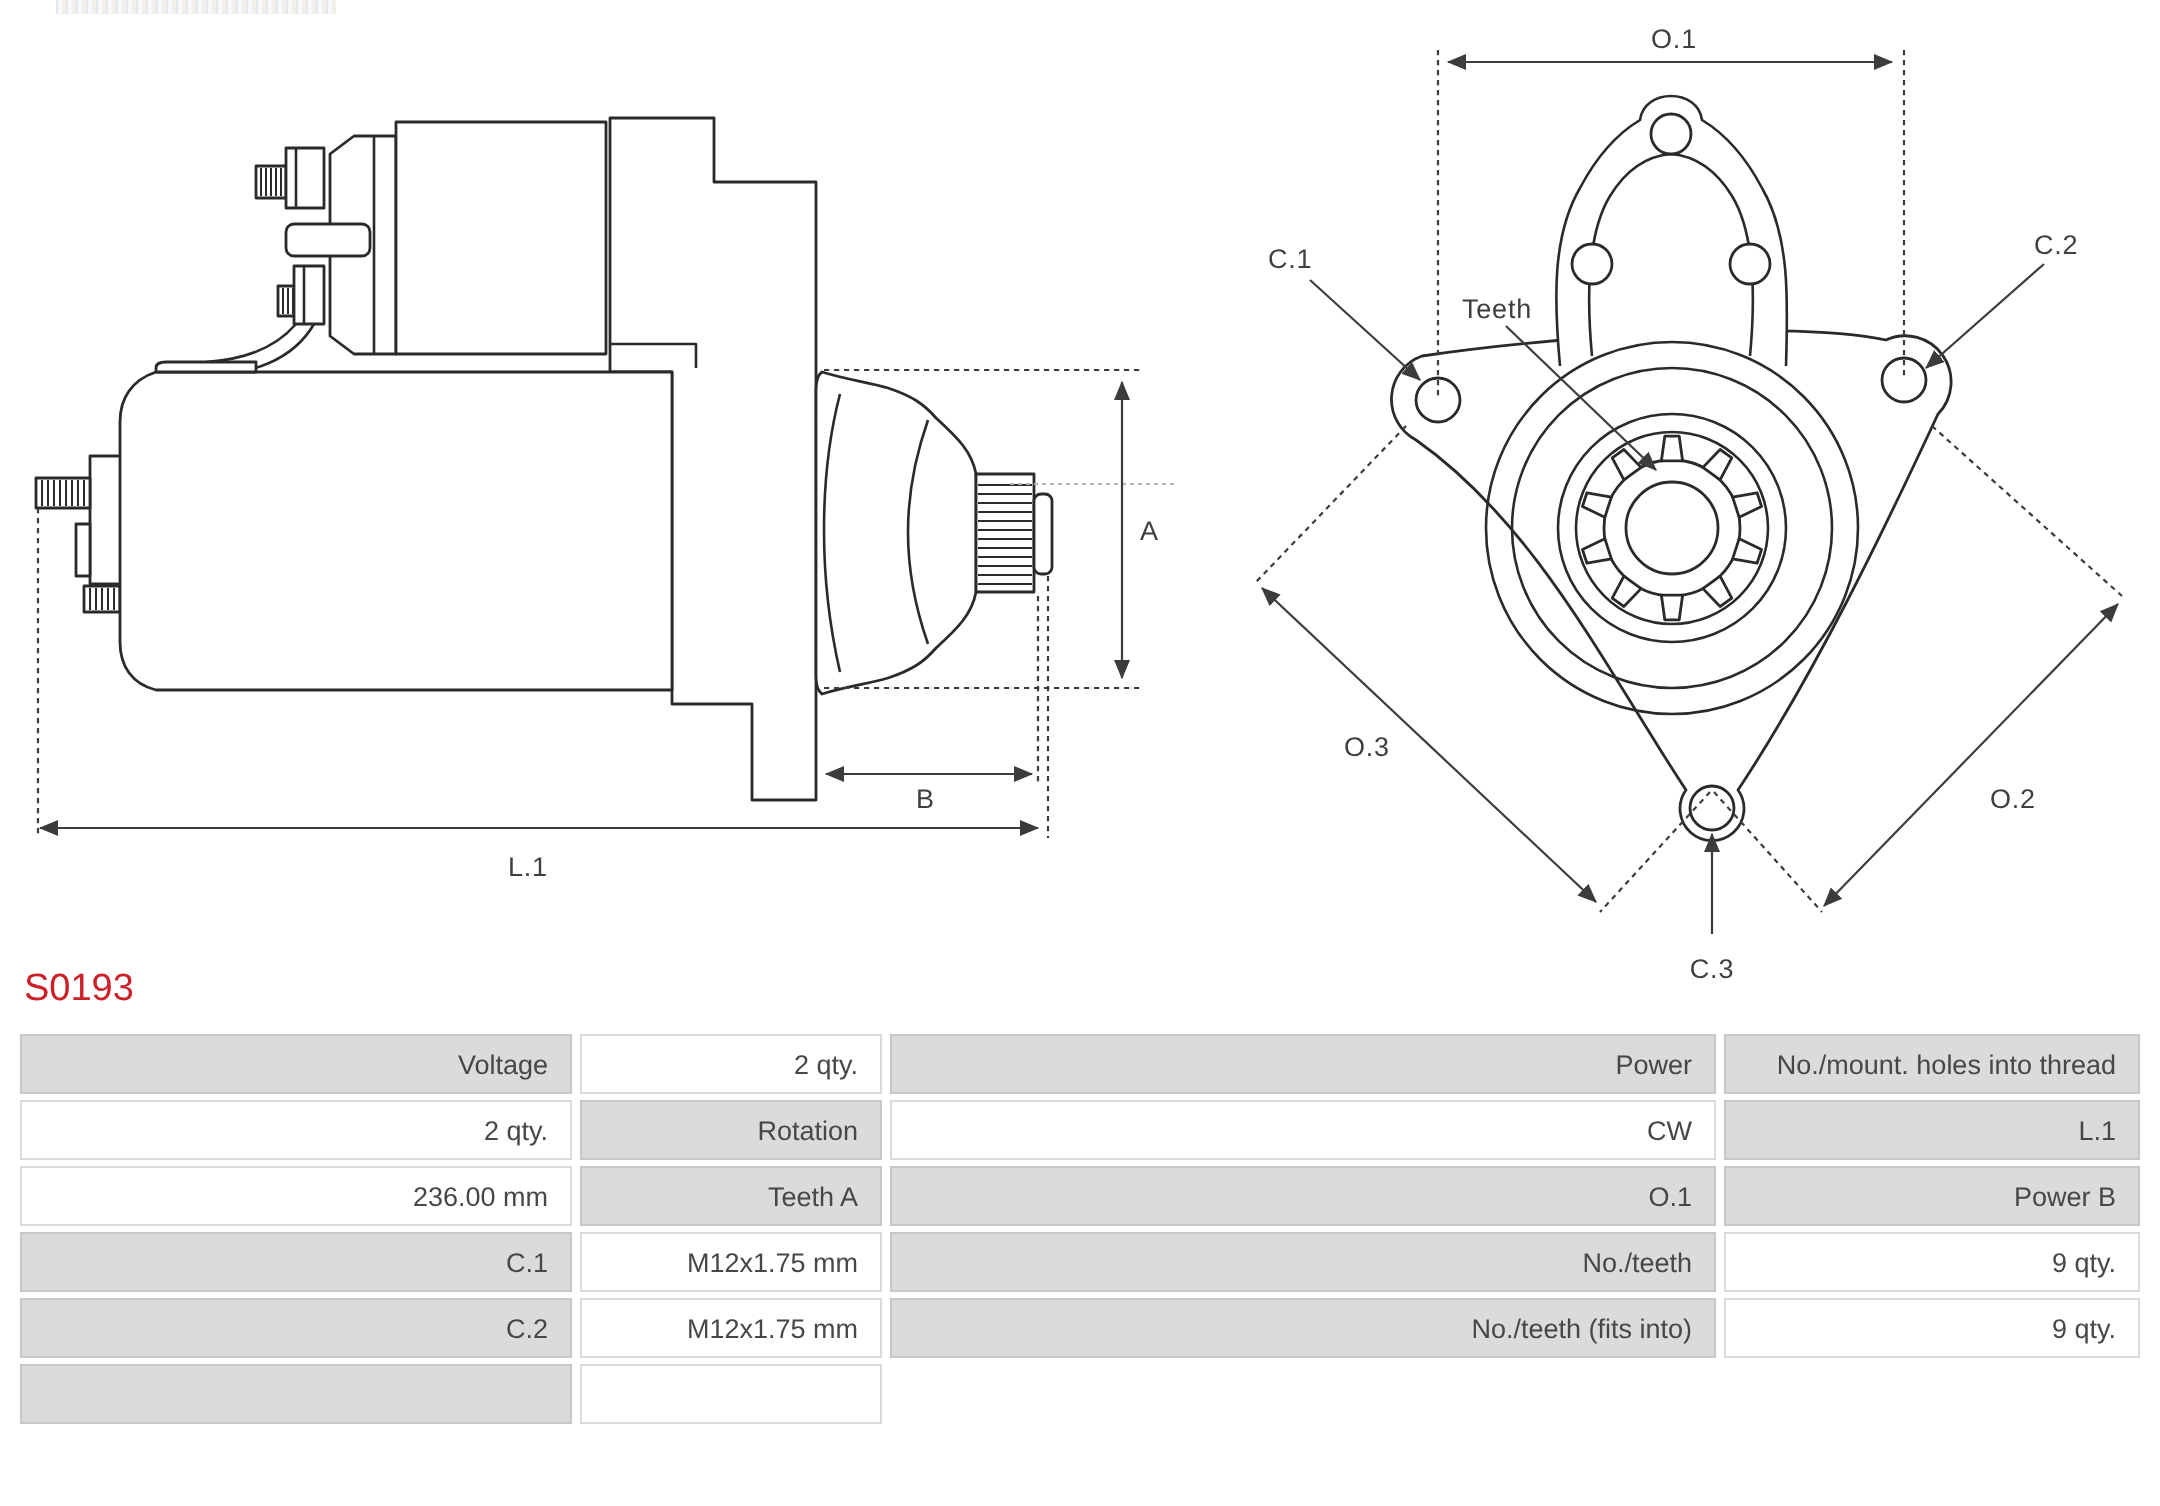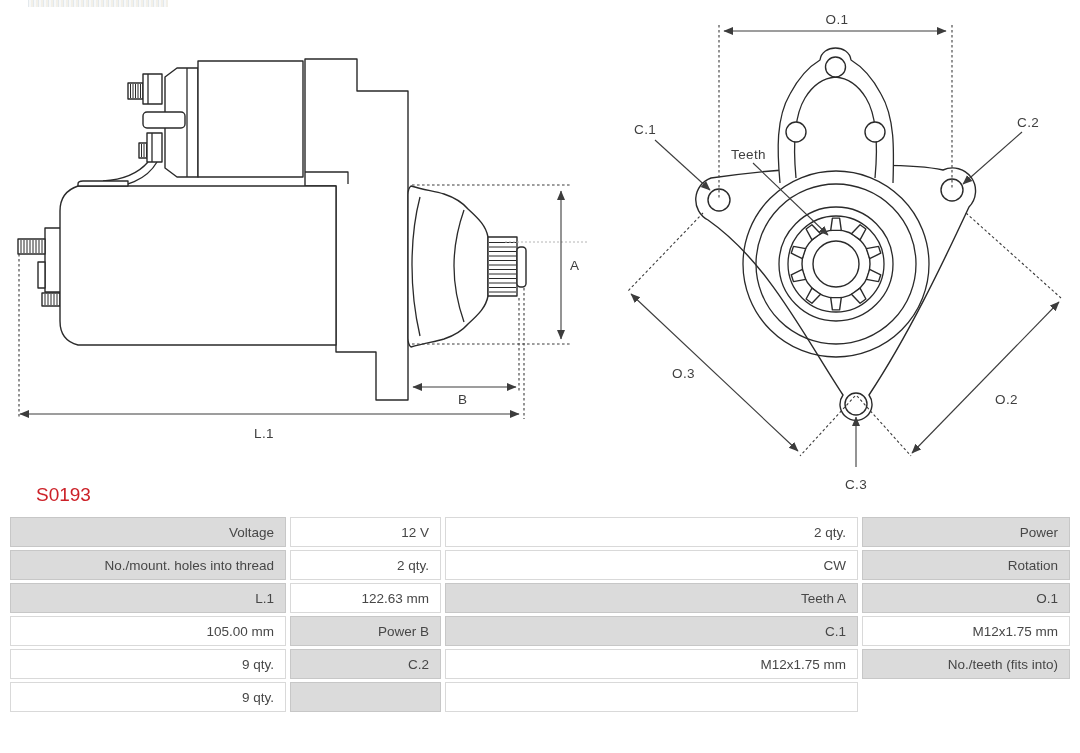--- a/index.html
+++ b/index.html
@@ -24,21 +24,21 @@
   .thin { fill:none; stroke:#2a2a2a; stroke-width:1.3; stroke-linejoin:round; }
   .hatch { fill:none; stroke:#2a2a2a; stroke-width:1; }
   .dim { fill:none; stroke:#3c3c3c; stroke-width:1.1; }
   .dot { fill:none; stroke:#3c3c3c; stroke-width:1.1; stroke-dasharray:2.6 2.4; }
   .cline { fill:none; stroke:#b4b4b4; stroke-width:1; stroke-dasharray:2 2; }
   .dlabel { font-size:13.5px; fill:#3f3f3f; letter-spacing:.4px; }
 
   
   .part-number {
     position:absolute; left:12px; top:485px;
-    font-size:19px; line-height:20px; color:#cc2128;margin-left:24px;
+    font-size:19px; line-height:20px; color:#cc2128;
   }
 
   
   .spec-grid {
     position:absolute; left:10px; top:517px;
     display:grid;
     grid-template-columns:276px 151px 413px 208px;
     grid-auto-rows:30px;
     column-gap:4px; row-gap:3px;
     width:1060px;
@@ -192,40 +192,39 @@
     <text class="dlabel" x="672" y="378">O.3</text>
     <text class="dlabel" x="995" y="404">O.2</text>
     <text class="dlabel" x="856" y="489" text-anchor="middle">C.3</text>
   </g>
 </svg>
 
 <div class="part-number">S0193</div>
 
 <div class="spec-grid">
   <div class="cell lab">Voltage</div>
-  <div class="cell val">12 V</div>
   <div class="cell val">2 qty.</div>
 
   <div class="cell lab">Power</div>
   <div class="cell lab">No./mount. holes into thread</div>
   <div class="cell val">2 qty.</div>
 
+  <div class="cell lab">Rotation</div>
   <div class="cell val">CW</div>
-  <div class="cell lab">Rotation</div>
   <div class="cell lab">L.1</div>
-  <div class="cell val">122.63 mm</div>
+  <div class="cell val">236.00 mm</div>
 
   <div class="cell lab">Teeth A</div>
   <div class="cell lab">O.1</div>
-  <div class="cell val">105.00 mm</div>
 
   <div class="cell lab">Power B</div>
   <div class="cell lab">C.1</div>
   <div class="cell val">M12x1.75 mm</div>
 
+  <div class="cell lab">No./teeth</div>
   <div class="cell val">9 qty.</div>
   <div class="cell lab">C.2</div>
   <div class="cell val">M12x1.75 mm</div>
 
   <div class="cell lab">No./teeth (fits into)</div>
   <div class="cell val">9 qty.</div>
   <div class="cell lab"></div>
   <div class="cell val"></div>
 </div>
 

